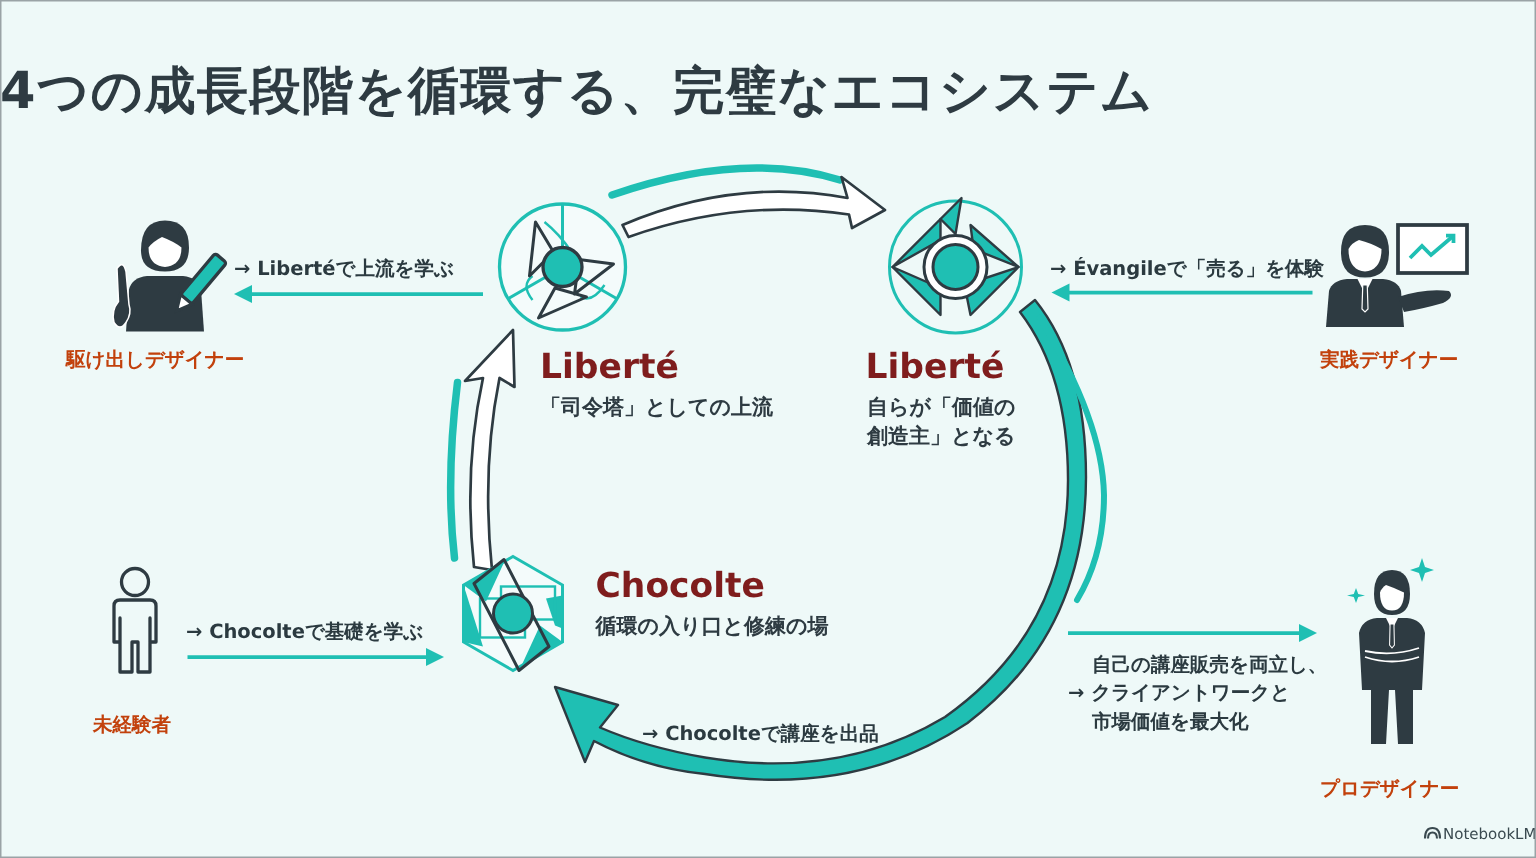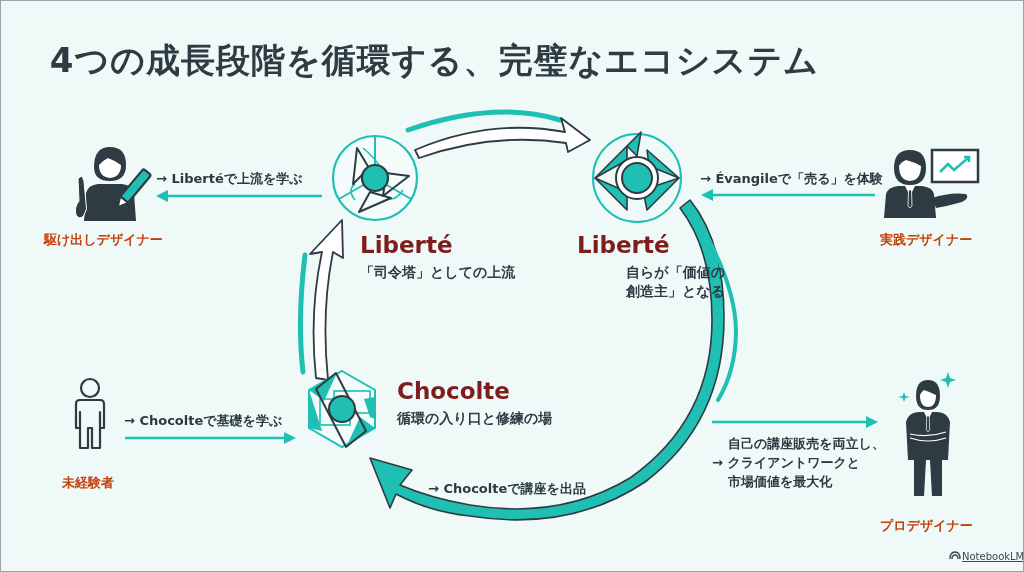--- a/index.html
+++ b/index.html
@@ -3,21 +3,21 @@
 <meta charset="utf-8">
 <style>
   html, body { margin:0; padding:0; }
   body {
     width:1024px; height:572px; overflow:hidden; position:relative;
     background:#eef9f8;
     font-family:"DejaVu Sans", sans-serif;
     color:#2b3a40;
   }
   .title {
-    position:absolute; left:0; top:38px; width:819px; text-align:right;
+    position:absolute; left:0; top:38px; width:819px; text-align:left;
     font-size:34px; font-weight:bold; color:#2e3b42; letter-spacing:1px;
   }
   svg.diagram { position:absolute; left:0; top:0; }
   .abs { position:absolute; }
   .node-name { font-size:23px; font-weight:bold; color:#7f1d1d; }
   .node-desc { font-size:14px; font-weight:bold; color:#2e3b42; line-height:19px; }
   .edge-label { font-size:13px; font-weight:bold; color:#2b3a40; white-space:nowrap; }
   .persona-label { font-size:13px; font-weight:bold; color:#c2410c; white-space:nowrap; text-align:center; }
   .brand { font-size:10px; color:#3a4a50; display:flex; align-items:center; gap:3px; }
   .frame { position:absolute; left:0; top:0; width:1022px; height:570px; border:1px solid #9aa3a6; pointer-events:none; }
@@ -137,21 +137,21 @@
     <path d="M-5,2 Q-5,-5 0,-5 Q5,-5 5,2 M-3,2 Q-3,-2 0,-2 Q3,-2 3,2" fill="none" stroke="#3a4a50" stroke-width="1.4"></path>
   </g>
 </svg>
 
 <div class="abs node-name" style="left:360px; top:232px;">Liberté</div>
 <div class="abs node-desc" style="left:360px; top:263px;">
   <div>「司令塔」としての上流</div>
 </div>
 
 <div class="abs node-name" style="left:577px; top:232px;">Liberté</div>
-<div class="abs node-desc" style="left:578px; top:263px;margin-left:48px;">
+<div class="abs node-desc" style="left:578px; top:263px;">
   <div>自らが「価値の</div>
   <div>創造主」となる</div>
 </div>
 
 <div class="abs node-name" style="left:397px; top:378px;">Chocolte</div>
 <div class="abs node-desc" style="left:397px; top:409px;">循環の入り口と修練の場</div>
 
 <div class="abs edge-label" style="left:156px; top:170px;">→ Libertéで上流を学ぶ</div>
 <div class="abs edge-label" style="left:700px; top:170px;">→ Évangileで「売る」を体験</div>
 <div class="abs edge-label" style="left:124px; top:412px;">→ Chocolteで基礎を学ぶ</div>
@@ -160,15 +160,15 @@
   <div style="padding-left:16px;">自己の講座販売を両立し、</div>
   <div>→ クライアントワークと</div>
   <div style="padding-left:16px;">市場価値を最大化</div>
 </div>
 
 <div class="abs persona-label" style="left:44px; top:231px;">駆け出しデザイナー</div>
 <div class="abs persona-label" style="left:880px; top:231px;">実践デザイナー</div>
 <div class="abs persona-label" style="left:62px; top:474px;">未経験者</div>
 <div class="abs persona-label" style="left:880px; top:517px;">プロデザイナー</div>
 
-<div class="abs brand" style="left:962px; top:551px;text-decoration:underline;">NotebookLM</div>
+<div class="abs brand" style="left:962px; top:551px;">NotebookLM</div>
 
 <div class="frame"></div>
 
 </body></html>

